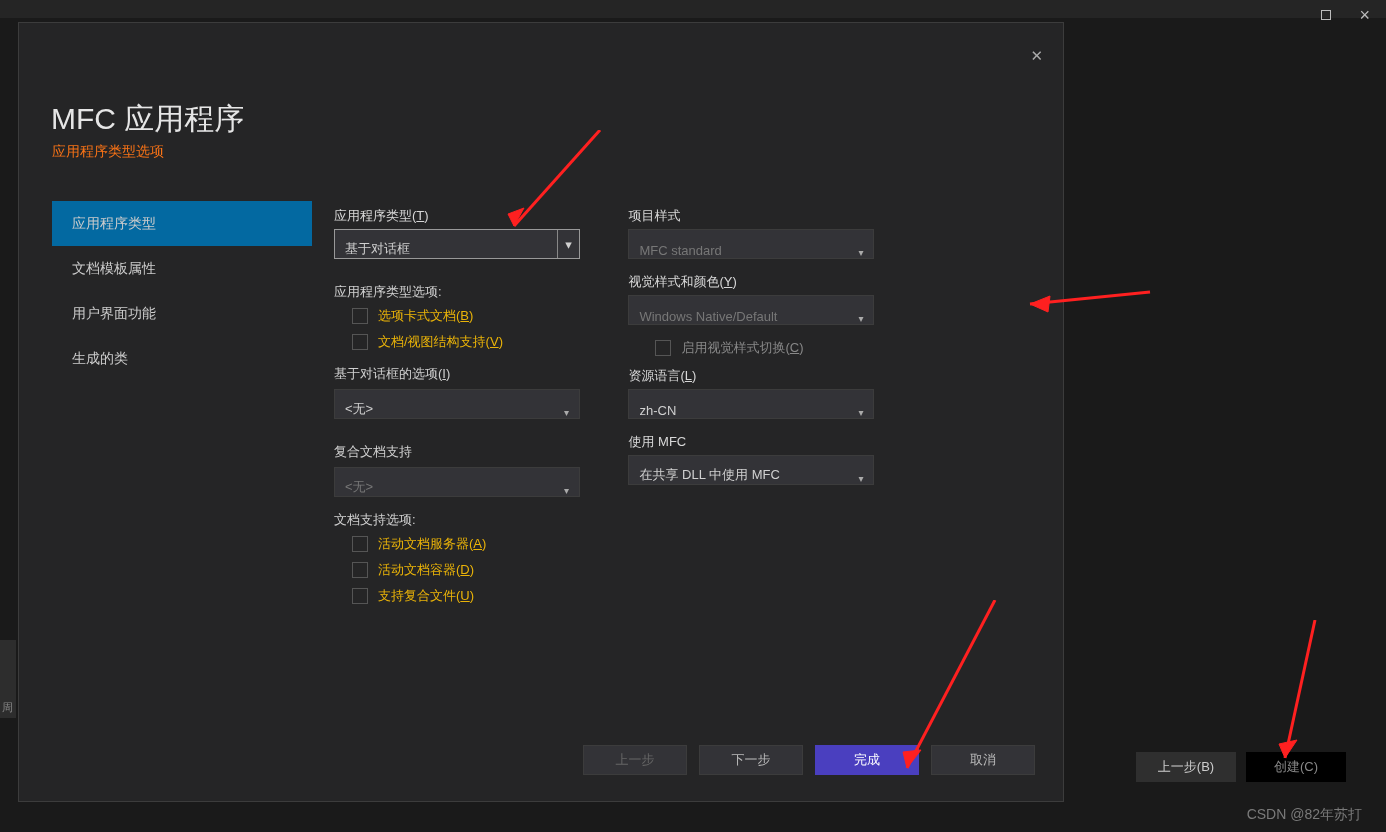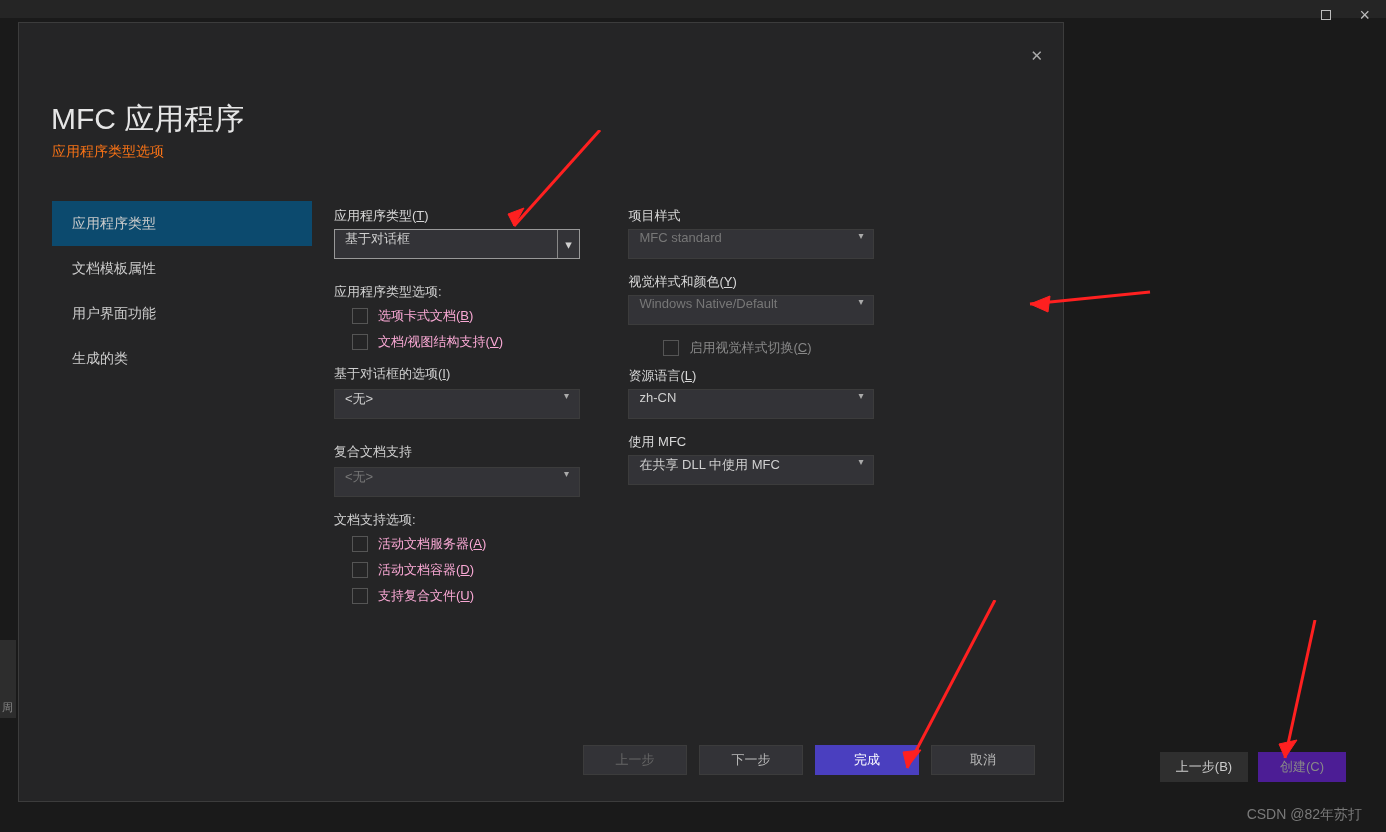--- a/index.html
+++ b/index.html
@@ -9,56 +9,56 @@
   color: #cccccc;
   position: relative;
   overflow: hidden;
 }
 .main-bg { position:absolute; inset:0; background:#1a1a1a; }
 .top-strip { position:absolute; left:0; right:0; top:0; height:18px; background:#252525; }
 .window-btns { position:absolute; top:0; right:0; display:flex; align-items:center; height:30px; gap:28px; padding-right:16px; color:#bbb; font-size:14px; }
 .win-btn { cursor:default; }
 .win-square { width:10px; height:10px; border:1px solid #bbb; display:inline-block; }
 .bg-buttons { position:absolute; bottom:50px; right:40px; display:flex; gap:10px; }
-.bg-btn { background:#2f2f2f; color:#ccc; border:none; width:88px; height:30px; font-size:13px; }
-.bg-btn.primary-ghost { background:#4c1d95; color:#888; }
+.bg-btn { background:#2f2f2f; color:#ccc; border:none; width:100px; height:30px; font-size:13px; }
+.bg-btn.primary-ghost { background:#000000; color:#888; }
 .left-nub { position:absolute; left:0; top:640px; width:16px; height:74px; background:#2d2d2d; }
 .left-nub2 { position:absolute; left:0; top:700px; width:16px; height:18px; background:#2d2d2d; color:#888; font-size:11px; padding-left:2px;}
 
 
 .dialog {
   position:absolute; left:18px; top:22px; width:1046px; height:780px;
   background:#252526; border:1px solid #3c3c3c;
 }
 .close-x { position:absolute; top:24px; right:20px; color:#aaa; font-size:15px; cursor:pointer; }
 .dlg-title { position:absolute; left:32px; top:76px; font-size:30px; font-weight:300; color:#e6e6e6; }
 .dlg-subtitle { position:absolute; left:33px; top:120px; font-size:14px; color:#f97316; }
 
 .sidebar { position:absolute; left:33px; top:178px; width:260px; }
 .side-item { height:45px; line-height:45px; padding-left:20px; font-size:14px; color:#ccc; cursor:pointer; }
-.side-item.active { background:#0c4a6e; }
+.side-item.active { background:#0369a1; }
 
 .form { position:absolute; left:315px; top:184px; width:700px; }
 .col { display:inline-block; vertical-align:top; }
 .col1 { width:280px; margin-right:10px;}
 .col2 { width:280px; }
 .lbl { font-size:13px; color:#d8d8d8; margin-bottom:4px; display:block; }
 .underline { text-decoration: underline; }
 .combo {
   height:30px; width:246px; background:#333337; border:1px solid #3c3c3c;
-  color:#d0d0d0; font-size:13px; padding:0 10px; display:flex; align-items:flex-start;
+  color:#d0d0d0; font-size:13px; padding:0 10px; display:flex; align-items:flex-end;
   justify-content:space-between; cursor:pointer; margin-bottom:14px;
 }
 .combo.highlight { border:1px solid #999; }
 .combo.disabled { color:#777; background:#333337; }
 .combo .arrow { font-size:10px; color:#aaa; }
 .combo.split { padding:0; }
 .combo.split .txt { flex:1; padding:0 10px; }
 .combo.split .arrow-box { width:22px; height:100%; border-left:1px solid #888; display:flex; align-items:center; justify-content:center; }
-.chk-row { display:flex; align-items:center; gap:10px; margin:4px 0 8px 18px; font-size:13px; color:#f9a8d4; }
+.chk-row { display:flex; align-items:center; gap:10px; margin:4px 0 8px 18px; font-size:13px; color:#eab308; }
 .chk { width:16px; height:16px; border:1px solid #555; background:transparent; flex-shrink:0; }
 .chk-row.enabled { color:#ccc; margin-left:0; }
 .group-lbl { font-size:13px; color:#d0d0d0; margin:24px 0 6px 0; }
 
 .dlg-buttons { position:absolute; bottom:26px; right:28px; display:flex; gap:12px; }
 .dlg-btn { width:104px; height:30px; background:#333337; border:1px solid #3c3c3c; color:#bbb; font-size:13px; cursor:pointer; }
 .dlg-btn.disabled { color:#666; }
 .dlg-btn.primary { background:#4a3fbf; border-color:#4a3fbf; color:#fff; }
 
 
@@ -148,21 +148,21 @@
       <div class="combo disabled">
         <span>MFC standard</span>
         <span class="arrow">▾</span>
       </div>
 
       <span class="lbl">视觉样式和颜色(<span class="underline">Y</span>)</span>
       <div class="combo disabled">
         <span>Windows Native/Default</span>
         <span class="arrow">▾</span>
       </div>
-      <div class="chk-row enabled" style="margin-left:8px; color:#888;padding-left:27px;">
+      <div class="chk-row enabled" style="margin-left:0; color:#888;padding-left:27px;">
         <span class="chk"></span>
         <span>启用视觉样式切换(<span class="underline">C</span>)</span>
       </div>
 
       <span class="lbl" style="margin-top:10px; display:block;">资源语言(<span class="underline">L</span>)</span>
       <div class="combo">
         <span>zh-CN</span>
         <span class="arrow">▾</span>
       </div>
 

